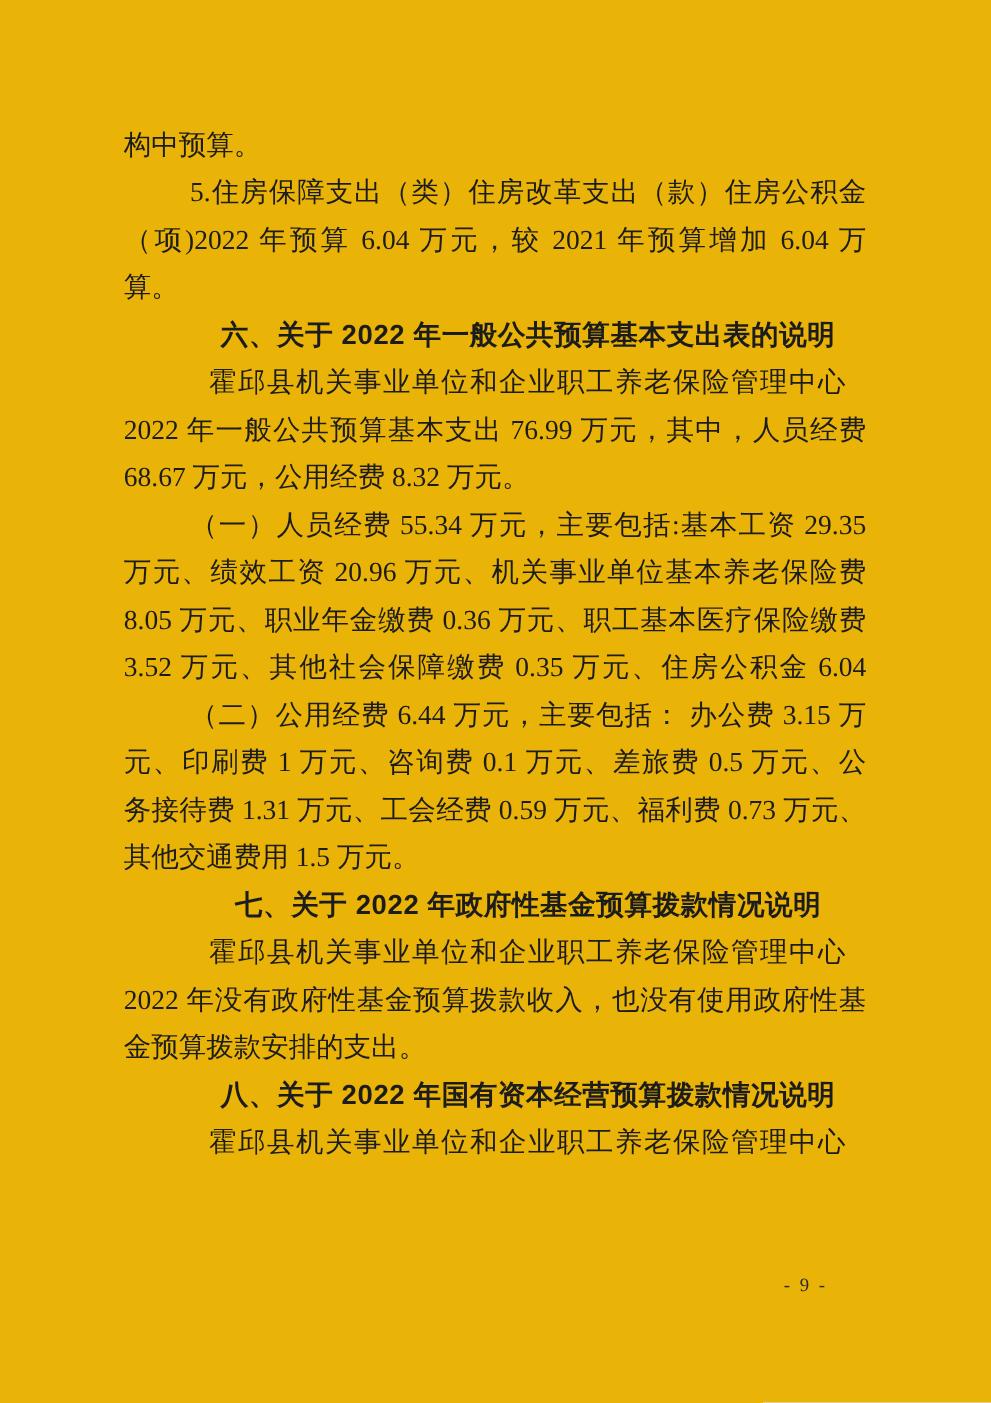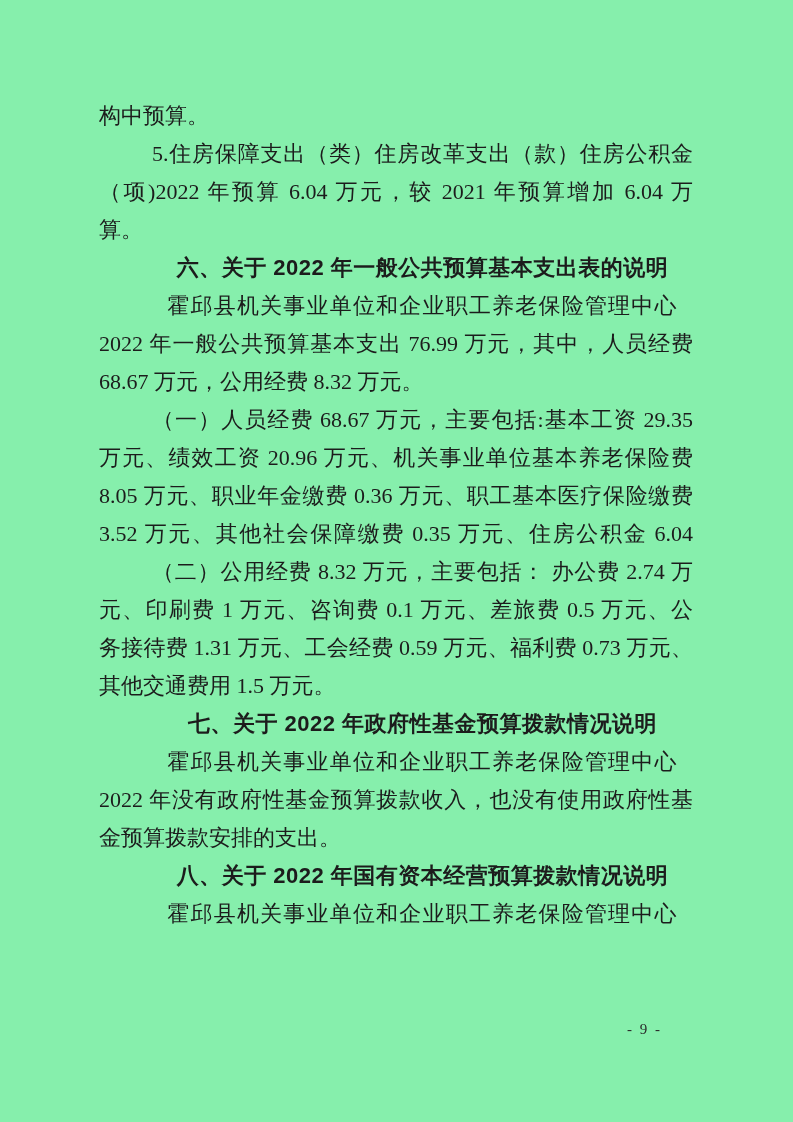--- a/index.html
+++ b/index.html
@@ -1,20 +1,20 @@
 <!DOCTYPE html>
 <html><head>
 <meta charset="utf-8">
 <style>
   html, body { margin: 0; padding: 0; background: #e8e8e8; }
   .doc-page {
     position: relative;
     width: 793px;
     height: 1122px;
-    background: #86efac;
+    background: #eab308;
     overflow: hidden;
     font-family: "Liberation Serif", "DejaVu Serif", serif;
     color: #1c1c1c;
     margin: 0 auto;
   }
   .text-block {
     position: absolute;
     left: 99px;
     top: 97px;
     width: 594px;
@@ -65,30 +65,30 @@
     <div class="line">算。</div>
 
     <div class="line heading indent">六、关于 2022 年一般公共预算基本支出表的说明</div>
 
     <div class="line indent spread">霍邱县机关事业单位和企业职工养老保险管理中心</div>
 
     <div class="line just">2022 年一般公共预算基本支出 76.99 万元，其中，人员经费</div>
 
     <div class="line">68.67 万元，公用经费 8.32 万元。</div>
 
-    <div class="line just indent">（一）人员经费 68.67 万元，主要包括:基本工资 29.35</div>
+    <div class="line just indent">（一）人员经费 55.34 万元，主要包括:基本工资 29.35</div>
 
     <div class="line just">万元、绩效工资 20.96 万元、机关事业单位基本养老保险费</div>
 
     <div class="line just">8.05 万元、职业年金缴费 0.36 万元、职工基本医疗保险缴费</div>
 
     <div class="line just">3.52 万元、其他社会保障缴费 0.35 万元、住房公积金 6.04</div>
 
 
-    <div class="line just indent">（二）公用经费 8.32 万元，主要包括： 办公费 2.74 万</div>
+    <div class="line just indent">（二）公用经费 6.44 万元，主要包括： 办公费 3.15 万</div>
 
     <div class="line just">元、印刷费 1 万元、咨询费 0.1 万元、差旅费 0.5 万元、公</div>
 
     <div class="line just">务接待费 1.31 万元、工会经费 0.59 万元、福利费 0.73 万元、</div>
 
     <div class="line">其他交通费用 1.5 万元。</div>
 
     <div class="line heading indent">七、关于 2022 年政府性基金预算拨款情况说明</div>
 
     <div class="line indent spread">霍邱县机关事业单位和企业职工养老保险管理中心</div>

